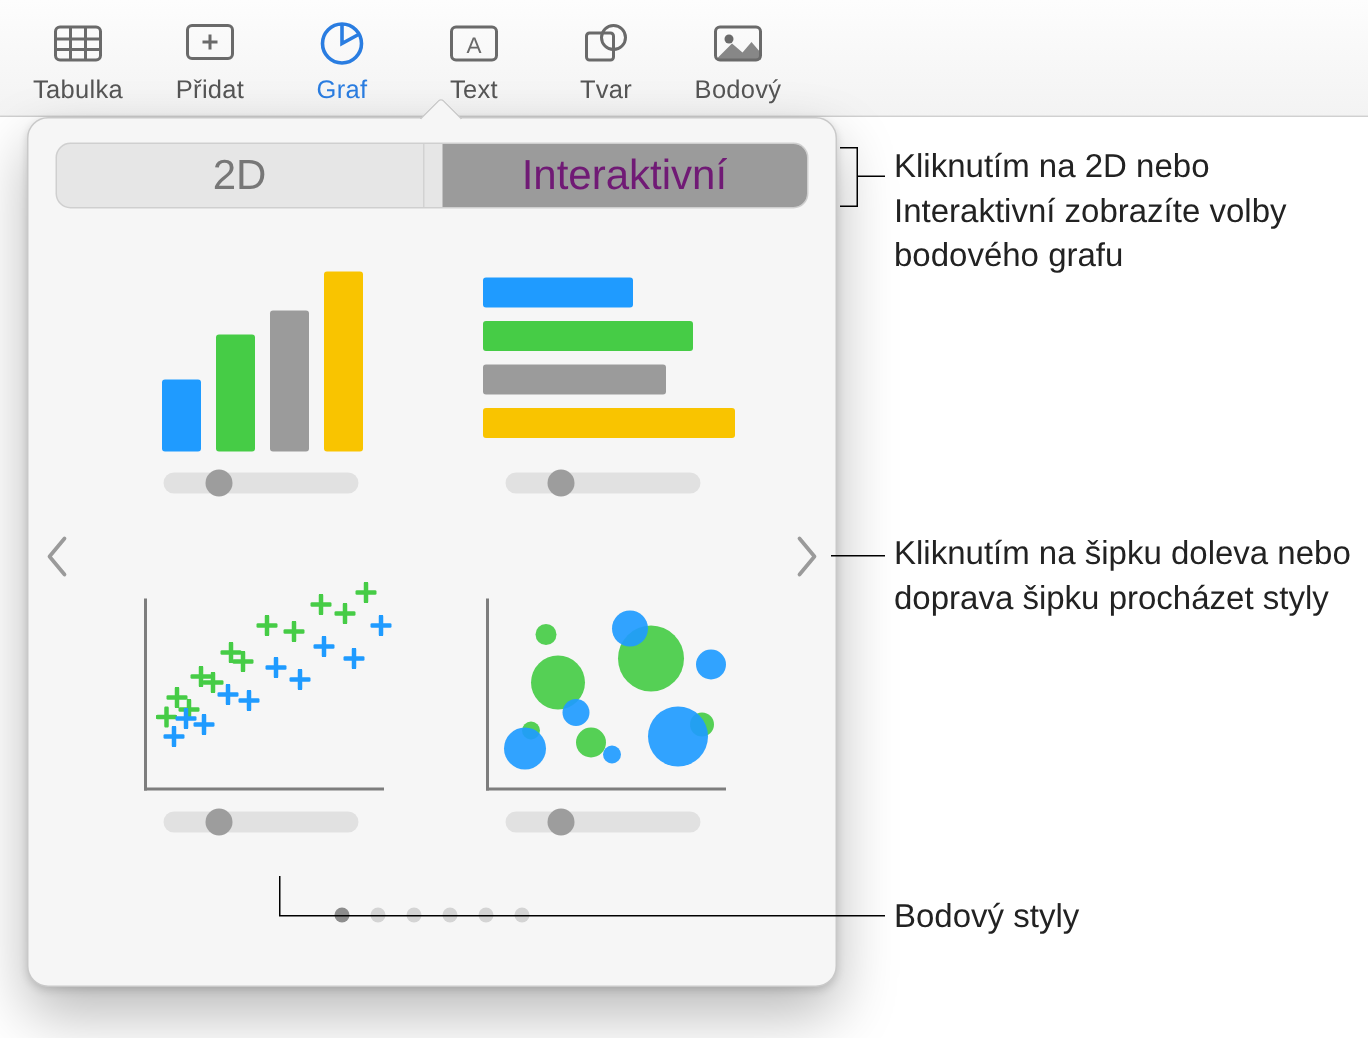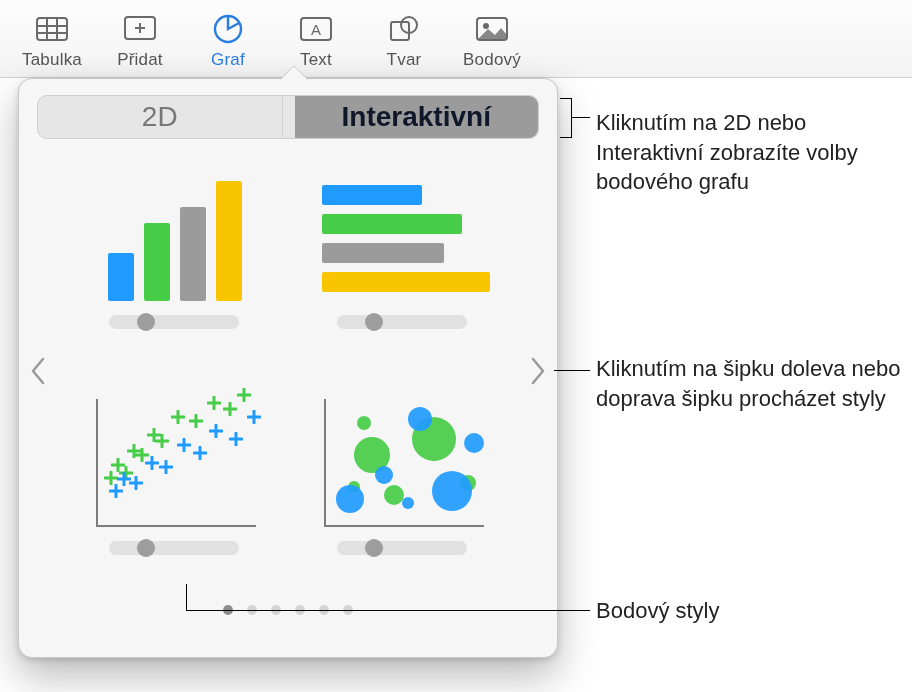--- a/index.html
+++ b/index.html
@@ -77,22 +77,22 @@
     flex:1;
     display:flex; align-items:center; justify-content:center;
     font-size: 28px;
     color:#777;
     border-right:1px solid #d2d2d2;
     cursor:pointer;
   }
   .seg:last-child{ border-right:none; }
   .seg.selected {
     background:#9b9b9b;
-    color:#0f172a;
-    font-weight:700;
+    color:#701a75;
+    font-weight:400;
     margin-left:12px;
   }
 
   .chart-area {
     position:relative;
     height: 450px;
   }
   .nav-arrow {
     position:absolute;
     top: 200px;
@@ -387,20 +387,20 @@
     <div class="dot"></div>
     <div class="dot"></div>
     <div class="dot"></div>
     <div class="dot"></div>
     <div class="dot"></div>
   </div>
 </div>
 
 <div class="bracket" style="left:560px; top:98px; width:12px; height:40px;"></div>
 <div style="position:absolute;left:572px;top:117px;width:18px;height:1px;background:#000"></div>
-<div class="callout" style="left:596px; top:108px; width:310px">Kliknutím na 2D nebo Interaktivní zobrazíte volby bodového grafu</div>
+<div class="callout" style="left:596px; top:96px; width:310px">Kliknutím na 2D nebo Interaktivní zobrazíte volby bodového grafu</div>
 
 <div style="position:absolute;left:554px;top:370px;width:36px;height:1px;background:#000"></div>
 <div class="callout" style="left:596px; top:354px; width:316px">Kliknutím na šipku doleva nebo doprava šipku procházet styly</div>
 
 <div style="position:absolute;left:186px;top:584px;width:1px;height:26px;background:#000"></div>
 <div style="position:absolute;left:186px;top:610px;width:404px;height:1px;background:#000"></div>
 <div class="callout" style="left:596px; top:596px;">Bodový styly</div>
 
 </body></html>

